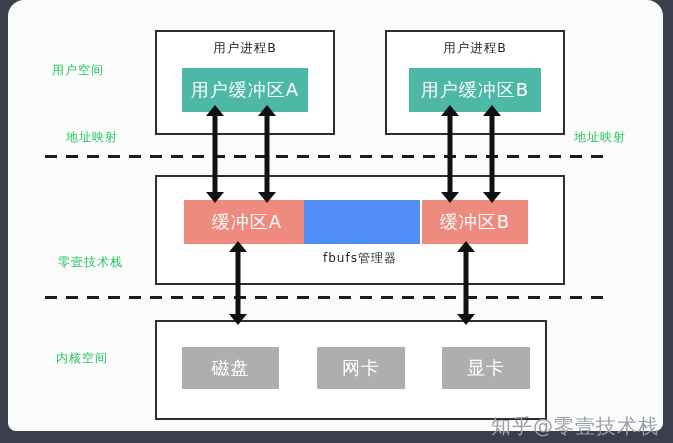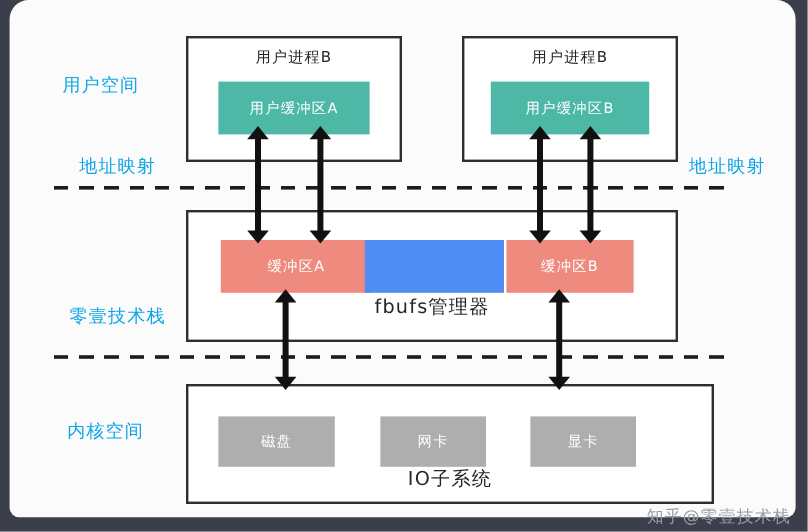--- a/index.html
+++ b/index.html
@@ -5,40 +5,40 @@
   html,body{margin:0;padding:0;}
   body{font-family:"DejaVu Sans","Liberation Sans",sans-serif;}
   .stage{
     position:relative;width:673px;height:443px;background:#3a3f4b;overflow:hidden;
   }
   .panel{
     position:absolute;left:8px;right:10px;top:0;bottom:12px;
     background:#fbfbfb;border-radius:16px 16px 8px 8px;
   }
   .lbl{
-    position:absolute;font-size:15px;color:#0ea5e9;letter-spacing:1px;white-space:nowrap;z-index:2;
+    position:absolute;font-size:12px;color:#22c55e;letter-spacing:1px;white-space:nowrap;z-index:2;
   }
   .outline-box{
     position:absolute;background:#ffffff;border:2px solid #2e2e2e;box-sizing:border-box;z-index:1;
   }
   .box-title{
     position:absolute;top:8px;left:0;right:0;text-align:center;
     font-size:12.5px;color:#24262b;letter-spacing:1px;
   }
   .fill-block{
     position:absolute;display:flex;align-items:center;justify-content:center;
-    color:#ffffff;font-size:12px;letter-spacing:1px;box-sizing:border-box;
+    color:#ffffff;font-size:18px;letter-spacing:1px;box-sizing:border-box;
   }
   .teal{background:#4db8a6;}
   .salmon{background:#ef8a7e;}
   .blue{background:#4f8df5;}
   .gray{background:#aeaeae;}
   .inner-caption{
     position:absolute;left:0;right:0;text-align:center;
-    font-size:16px;color:#24262b;letter-spacing:1px;
+    font-size:12px;color:#24262b;letter-spacing:1px;
   }
   .dashline{
     position:absolute;height:3px;z-index:2;
     background:repeating-linear-gradient(90deg,#1c1c1c 0 12px,transparent 12px 21px);
   }
   .varrow{position:absolute;width:18px;z-index:3;}
   .varrow .shaft{
     position:absolute;left:50%;transform:translateX(-50%);
     top:9px;bottom:9px;width:5px;background:#111;
   }
@@ -47,21 +47,21 @@
     border-left:9px solid transparent;border-right:9px solid transparent;
     border-bottom:11px solid #111;width:0;height:0;
   }
   .varrow::after{
     content:"";position:absolute;bottom:0;left:50%;transform:translateX(-50%);
     border-left:9px solid transparent;border-right:9px solid transparent;
     border-top:11px solid #111;width:0;height:0;
   }
   .watermark{
     position:absolute;right:14px;bottom:3px;z-index:4;
-    font-size:14px;color:#979ca5;letter-spacing:1px;white-space:nowrap;
+    font-size:20px;color:#979ca5;letter-spacing:1px;white-space:nowrap;
   }
 </style>
 </head>
 <body>
 
 <div class="stage">
   <div class="panel"></div>
 
   <div class="lbl" style="left:52px;top:62px">用户空间</div>
   <div class="lbl" style="left:66px;top:129px">地址映射</div>
@@ -82,25 +82,24 @@
   <div class="dashline" style="left:45px;top:155px;width:565px"></div>
   <div class="dashline" style="left:45px;top:296px;width:565px"></div>
 
   <div class="outline-box" style="left:155px;top:175px;width:410px;height:110px">
     <div class="fill-block salmon" style="left:27px;top:23px;width:126px;height:44px">缓冲区A</div>
     <div class="fill-block blue" style="left:147px;top:23px;width:116px;height:44px"></div>
     <div class="fill-block salmon" style="left:265px;top:23px;width:106px;height:44px">缓冲区B</div>
     <div class="inner-caption" style="bottom:16px">fbufs管理器</div>
   </div>
 
-  <div class="outline-box" style="left:155px;top:320px;width:440px;height:100px">
+  <div class="outline-box" style="left:155px;top:320px;width:392px;height:100px">
     <div class="fill-block gray" style="left:25px;top:25px;width:97px;height:42px">磁盘</div>
     <div class="fill-block gray" style="left:160px;top:25px;width:88px;height:42px">网卡</div>
     <div class="fill-block gray" style="left:285px;top:25px;width:88px;height:42px">显卡</div>
-    <div class="inner-caption" style="bottom:8px">IO子系统</div>
   </div>
 
   <div class="varrow" style="left:206px;top:105px;height:98px">
       <div class="shaft"></div>
     </div>
   <div class="varrow" style="left:258px;top:105px;height:98px">
       <div class="shaft"></div>
     </div>
   <div class="varrow" style="left:441px;top:105px;height:98px">
       <div class="shaft"></div>

